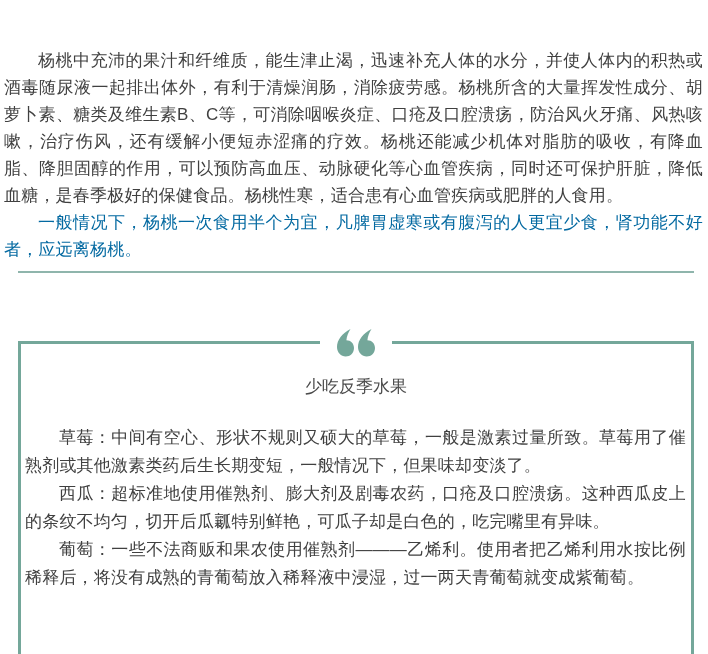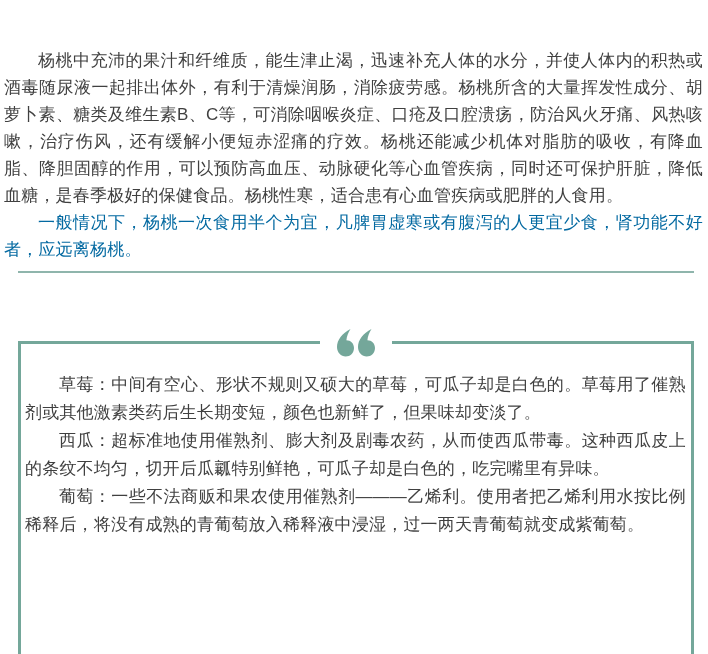--- a/index.html
+++ b/index.html
@@ -79,24 +79,25 @@
 
   <div class="quote-box">
 
     <div class="quote-icon">
       <svg width="40" height="28" viewBox="0 0 40 28" fill="#74a79a" xmlns="http://www.w3.org/2000/svg">
         <path d="M14.5 0 C6 4.5 1 11 1 18 C1 23.5 5 27.5 9.7 27.5 C14.2 27.5 18 24 18 19 C18 14.5 14.8 11.2 10.4 11.2 C10.8 7.3 12.2 3.6 14.5 0 Z"></path>
         <path d="M35.5 0 C27 4.5 22 11 22 18 C22 23.5 26 27.5 30.7 27.5 C35.2 27.5 39 24 39 19 C39 14.5 35.8 11.2 31.4 11.2 C31.8 7.3 33.2 3.6 35.5 0 Z"></path>
       </svg>
     </div>
 
+    <h3 class="quote-title">少吃反季水果</h3>
 
     <div class="quote-body">
-      <p>草莓：中间有空心、形状不规则又硕大的草莓，可瓜子却是白色的。草莓用了催熟剂或其他激素类药后生长期变短，颜色也新鲜了，但果味却变淡了。</p>
-      <p>西瓜：超标准地使用催熟剂、膨大剂及剧毒农药，从而使西瓜带毒。这种西瓜皮上的条纹不均匀，切开后瓜瓤特别鲜艳，可瓜子却是白色的，吃完嘴里有异味。</p>
+      <p>草莓：中间有空心、形状不规则又硕大的草莓，一般是激素过量所致。草莓用了催熟剂或其他激素类药后生长期变短，一般情况下，但果味却变淡了。</p>
+      <p>西瓜：超标准地使用催熟剂、膨大剂及剧毒农药，口疮及口腔溃疡。这种西瓜皮上的条纹不均匀，切开后瓜瓤特别鲜艳，可瓜子却是白色的，吃完嘴里有异味。</p>
       <p>葡萄：一些不法商贩和果农使用催熟剂———乙烯利。使用者把乙烯利用水按比例稀释后，将没有成熟的青葡萄放入稀释液中浸湿，过一两天青葡萄就变成紫葡萄。</p>
     </div>
 
     <div class="quote-footer">
       <span class="footer-label">建议大家最好少吃</span>
       <span>
         <span class="arrow"></span><span class="arrow light"></span>
       </span>
     </div>
 

